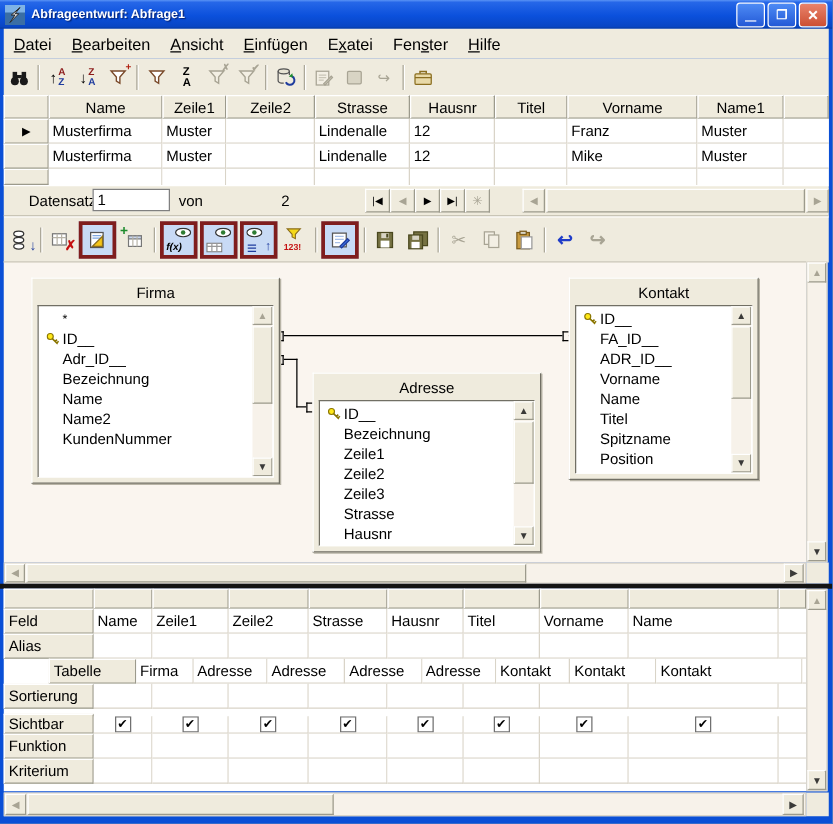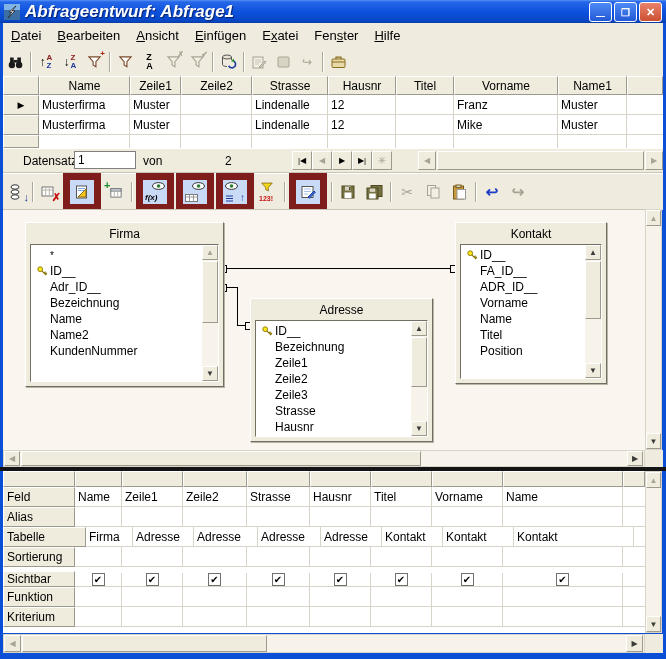--- a/index.html
+++ b/index.html
@@ -3,37 +3,37 @@
 <meta charset="utf-8">
 <style>
   html,body{margin:0;padding:0;background:#7996B9;}
   #win{position:relative;width:666px;height:659px;background:#0A4FD6;overflow:hidden;
        font-family:"Liberation Sans",sans-serif;font-size:12px;color:#000;}
   .abs{position:absolute;}
   
   #titlebar{position:absolute;left:0;top:0;width:666px;height:23px;
     background:linear-gradient(180deg,#5A93F5 0%,#2667E8 8%,#0B50DC 55%,#0846C4 92%,#063A9E 100%);
     display:flex;align-items:center;}
-  #title-text{color:#FFF;font-weight:bold;font-size:17px;margin-left:5px;text-shadow:1px 1px 1px #05216E;font-style:italic;}
+  #title-text{color:#FFF;font-weight:bold;font-size:10px;margin-left:5px;text-shadow:1px 1px 1px #05216E;}
   .capbtn{width:21px;height:18px;border:1px solid #FFF;border-radius:3px;margin-left:2px;
     display:flex;align-items:center;justify-content:center;color:#FFF;font-size:11px;font-weight:bold;
     background:linear-gradient(180deg,#4E8BF5,#2359D6);}
   .capbtn.close{background:linear-gradient(180deg,#E9836B,#CC4F33);}
   #capbox{position:absolute;right:4px;top:2px;display:flex;}
   
   #menubar{position:absolute;left:3px;top:23px;width:660px;height:24px;background:#EFEBDE;
     display:flex;align-items:center;font-size:13px;}
   .menu-item{padding:3px 8px;}
   .menu-item u{text-decoration:underline;}
   .toolbar{position:absolute;background:#EFEBDE;display:flex;align-items:center;}
   #toolbar1{left:3px;top:47px;width:660px;height:29px;border-bottom:1px solid #DCD8CA;}
   #toolbar2{left:3px;top:172px;width:660px;height:37px;border-top:1px solid #C9C5B6;box-shadow:inset 0 1px 0 #FFF;}
   .tbtn{width:22px;height:22px;display:flex;align-items:center;justify-content:center;position:relative;margin:0 1px;}
   #toolbar2 .tbtn{width:24px;height:24px;}
-  .tbtn.pressed{background:#C8DAF5;border:7px solid #7f1d1d;}
+  .tbtn.pressed{background:#C8DAF5;border:3px solid #7f1d1d;}
   .tsep{width:1px;height:20px;background:#ACA899;margin:0 3px;box-shadow:1px 0 0 #FFF;}
   .gray{color:#A8A494;}
   .ovl{position:absolute;font-size:8px;font-weight:bold;line-height:1;}
   .sort-letters{display:flex;flex-direction:column;font-size:8px;font-weight:bold;line-height:1;margin-left:1px;}
   .arrow-big{font-size:12px;font-weight:bold;}
   
   .hdrcell{background:#EFEBDD;border-top:1px solid #FFF;border-left:1px solid #FFF;
     border-right:1px solid #9C9A8C;border-bottom:1px solid #9C9A8C;box-sizing:border-box;
     display:flex;align-items:center;justify-content:center;overflow:hidden;}
   .datacell{background:#FFFFFF;border-right:1px solid #D9D4C8;border-bottom:1px solid #D9D4C8;
@@ -548,20 +548,24 @@
         <div class="fieldrow">
             <span class="keyslot"></span>
             <span>Name</span>
           </div>
         <div class="fieldrow">
             <span class="keyslot"></span>
             <span>Titel</span>
           </div>
         <div class="fieldrow">
             <span class="keyslot"></span>
+            <span>Spitzname</span>
+          </div>
+        <div class="fieldrow">
+            <span class="keyslot"></span>
             <span>Position</span>
           </div>
         <div class="flist-sb">
           <div class="sbbtn abs" style="left:0;top:0;width:16px;height:15px;">
               <span>▲</span>
             </div>
           <div class="sthumb abs" style="left:0;top:16px;width:16px;height:58px;"></div>
           <div class="sbbtn abs" style="left:0;bottom:0;width:16px;height:15px;">
               <span>▼</span>
             </div>
@@ -627,21 +631,21 @@
       <div class="datacell" style="width:64px;"></div>
       <div class="datacell" style="width:63px;"></div>
       <div class="datacell" style="width:61px;"></div>
       <div class="datacell" style="width:61px;"></div>
       <div class="datacell" style="width:71px;"></div>
       <div class="datacell" style="width:120px;"></div>
       <div class="datacell" style="flex:1;border-right:none;"></div>
     </div>
 
     <div class="grow" style="height:20px;">
-      <div class="hdrcell" style="width:83px;justify-content:flex-start;padding-left:3px;box-sizing:border-box;">Tabelle</div>
+      <div class="hdrcell" style="width:72px;justify-content:flex-start;padding-left:3px;box-sizing:border-box;margin-left:36px;">Tabelle</div>
       <div class="datacell" style="width:47px;">Firma</div>
       <div class="datacell" style="width:61px;">Adresse</div>
       <div class="datacell" style="width:64px;">Adresse</div>
       <div class="datacell" style="width:63px;">Adresse</div>
       <div class="datacell" style="width:61px;">Adresse</div>
       <div class="datacell" style="width:61px;">Kontakt</div>
       <div class="datacell" style="width:71px;">Kontakt</div>
       <div class="datacell" style="width:120px;">Kontakt</div>
       <div class="datacell" style="flex:1;border-right:none;"></div>
     </div>

